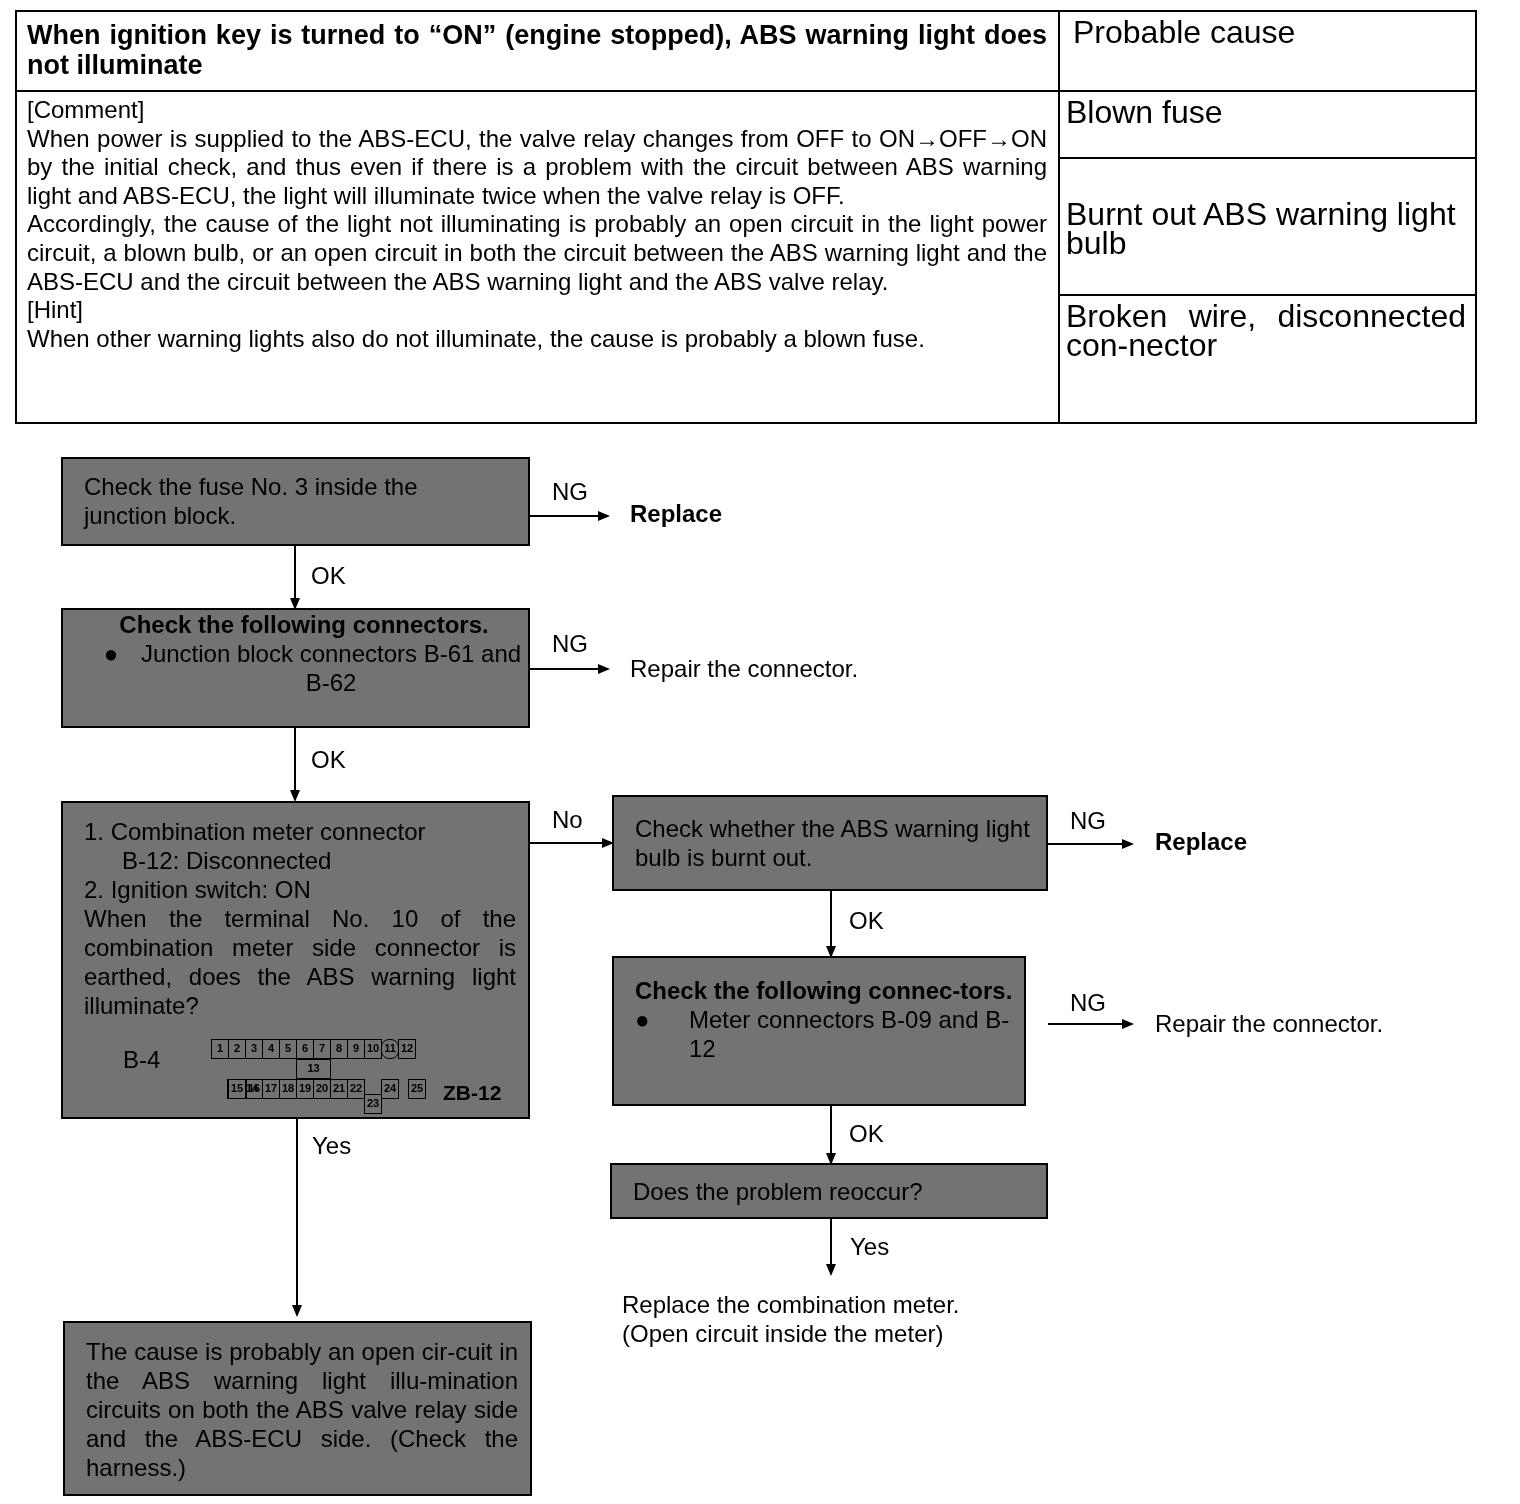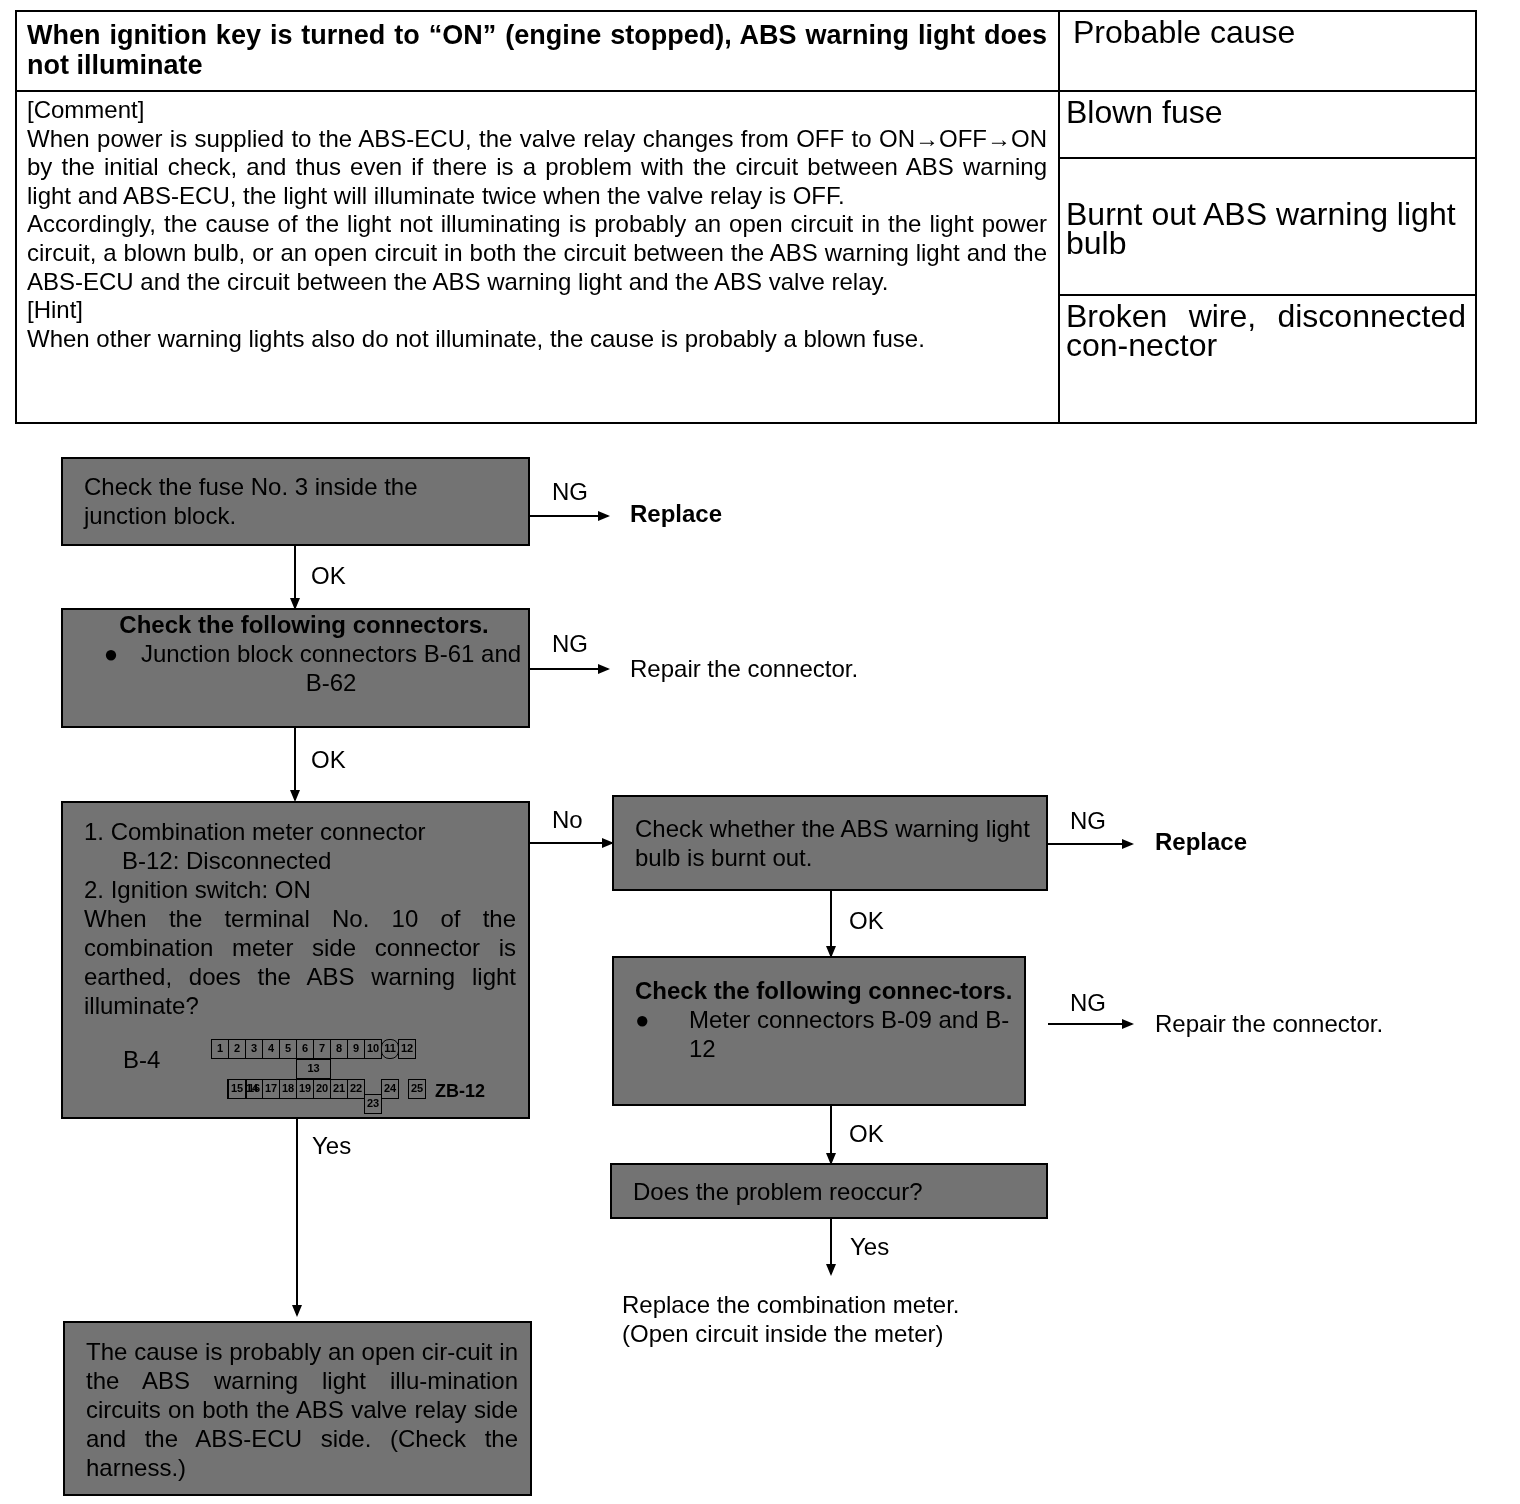--- a/index.html
+++ b/index.html
@@ -108,21 +108,21 @@
         <div class="pin" style="left: 68px; top: 40px; width: 18px;">18</div>
         <div class="pin" style="left: 85px; top: 40px; width: 18px;">19</div>
         <div class="pin" style="left: 102px; top: 40px; width: 18px;">20</div>
         <div class="pin" style="left: 119px; top: 40px; width: 18px;">21</div>
         <div class="pin" style="left: 136px; top: 40px; width: 18px;">22</div>
         <div class="pin" style="left: 153px; top: 55px; width: 18px;">23</div>
         <div class="pin" style="left: 170px; top: 40px; width: 18px;">24</div>
         <div class="pin" style="left: 197px; top: 40px; width: 18px;">25</div>
       </div>
   </div>
-  <div class="conn" style="left:372px;top:278px;font-size:18px;">ZB-12</div>
+  <div class="conn" style="left:380px;top:278px;font-size:21px;">ZB-12</div>
 </div>
 <div class="lbl" style="left:552px;top:806px;">No</div>
 <div class="arrow-h" style="left:530px;top:842px;width:82px;"></div>
 <div class="arrow-v" style="left:296px;top:1119px;height:196px;"></div>
 <div class="lbl" style="left:312px;top:1132px;">Yes</div>
 
 <div class="box" style="left:612px;top:795px;width:436px;height:96px;">
   <div class="t" style="position:absolute;left:21px;top:17px;width:410px;">Check whether the ABS warning light bulb is burnt out.</div>
 </div>
 <div class="lbl" style="left:1070px;top:807px;">NG</div>

